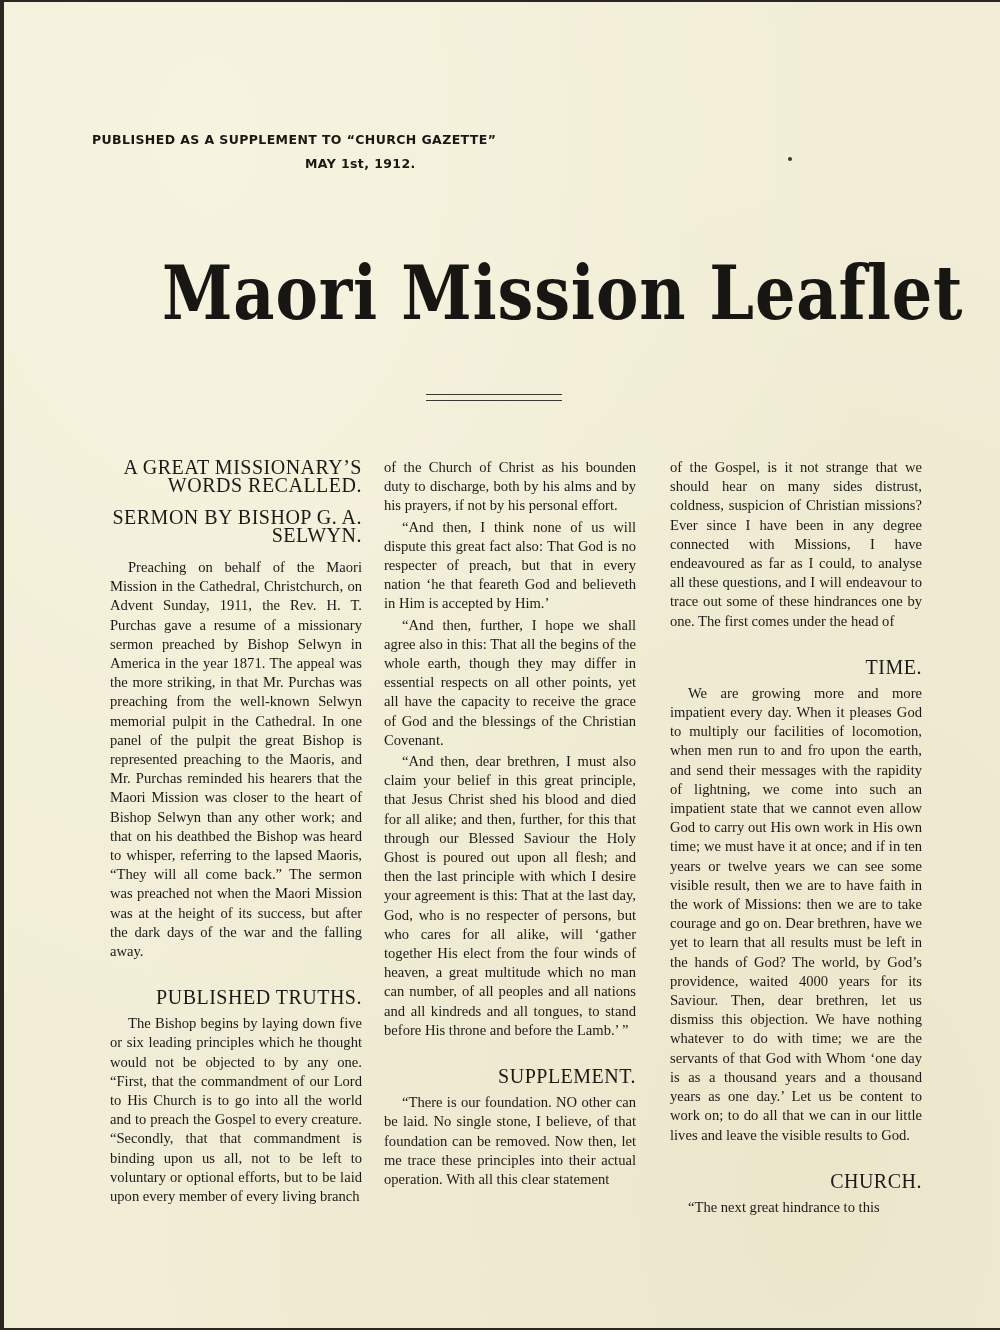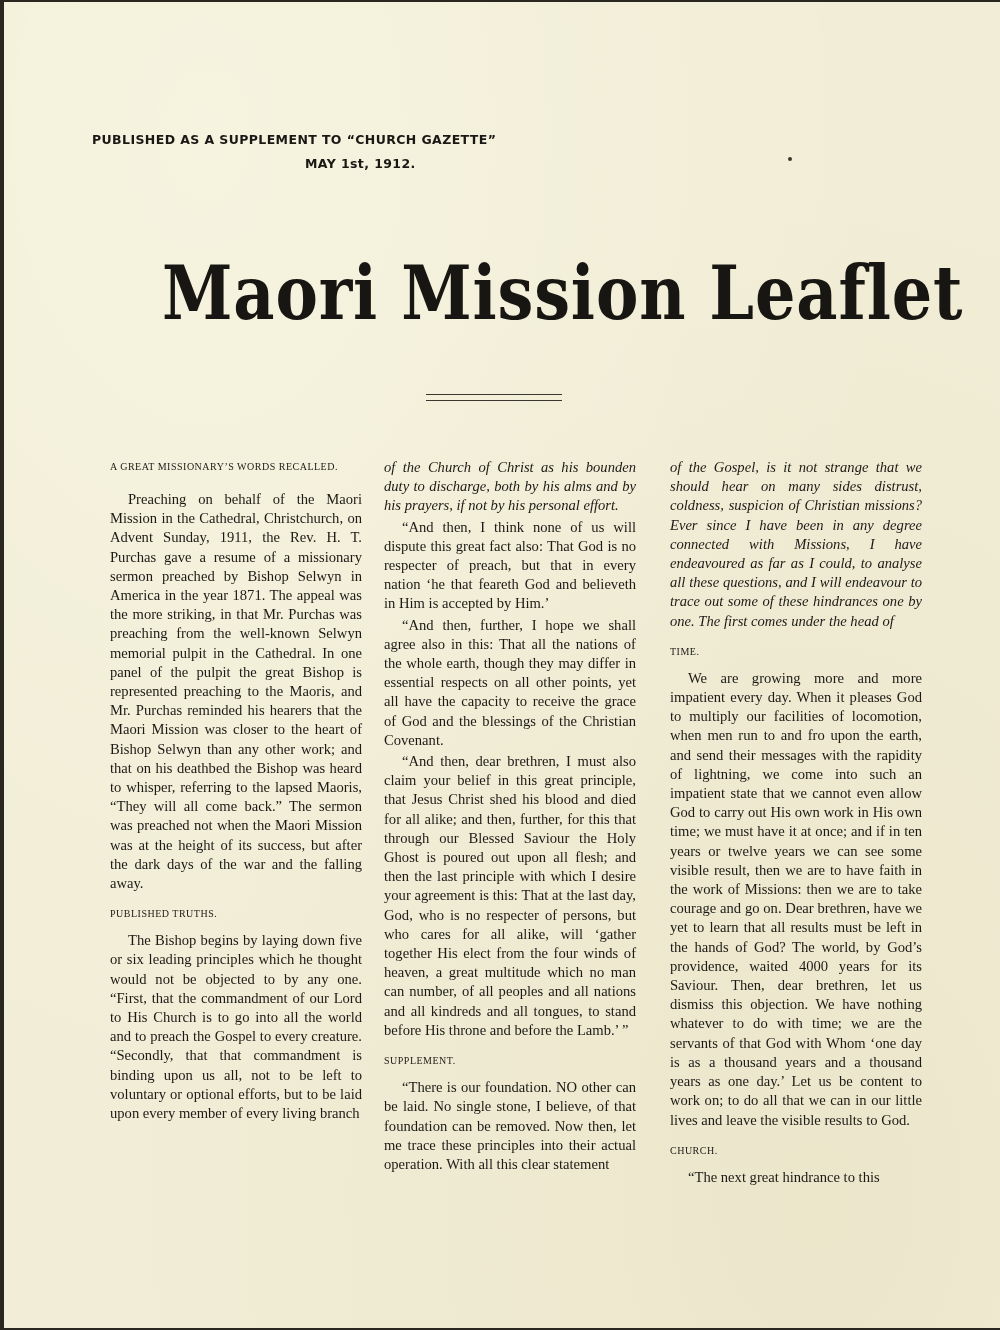--- a/index.html
+++ b/index.html
@@ -82,33 +82,33 @@
       font-size: 14.6px;
       line-height: 19.2px;
       color: #1c1a16;
       text-align: justify;
     }
     .col1 { left: 106px; }
     .col2 { left: 380px; }
     .col3 { left: 666px; }
     .col h2, .col h3 {
       font-weight: normal;
-      text-align: left;
+      text-align: right;
       margin: 0;
-      font-size: 10px;
+      font-size: 20px;
       line-height: 18px;
       letter-spacing: 0.5px;
     }
     .col h2 { margin-bottom: 14px; }
-    .col h3 { margin-top: 12px; margin-bottom: 8px; }
+    .col h3 { margin-top: 27px; margin-bottom: 8px; }
     .col p {
       margin: 0;
       text-indent: 18px;
     }
-    .col p.noindent { text-indent: 0; font-style: italic; }
+    .col p.noindent { text-indent: 0; }
     .col p + p { margin-top: 2px; }
     .stray-dot {
       position: absolute;
       left: 784px;
       top: 155px;
       width: 4px;
       height: 4px;
       border-radius: 50%;
       background: #3a362e;
     }
@@ -123,29 +123,30 @@
     <div class="line1">PUBLISHED AS A SUPPLEMENT TO “CHURCH GAZETTE”</div>
     <div class="line2">MAY 1st, 1912.</div>
   </div>
 
   <div class="title">Maori Mission Leaflet</div>
 
   <div class="rule"></div>
 
   <div class="col col1">
     <h2>A GREAT MISSIONARY’S WORDS RECALLED.</h2>
+    <h2>SERMON BY BISHOP G. A. SELWYN.</h2>
     <p>Preaching on behalf of the Maori Mission in the Cathedral, Christchurch, on Advent Sunday, 1911, the Rev. H. T. Purchas gave a resume of a missionary sermon preached by Bishop Selwyn in America in the year 1871. The appeal was the more striking, in that Mr. Purchas was preaching from the well-known Selwyn memorial pulpit in the Cathedral. In one panel of the pulpit the great Bishop is represented preaching to the Maoris, and Mr. Purchas reminded his hearers that the Maori Mission was closer to the heart of Bishop Selwyn than any other work; and that on his deathbed the Bishop was heard to whisper, referring to the lapsed Maoris, “They will all come back.” The sermon was preached not when the Maori Mission was at the height of its success, but after the dark days of the war and the falling away.</p>
     <h3>PUBLISHED TRUTHS.</h3>
     <p>The Bishop begins by laying down five or six leading principles which he thought would not be objected to by any one. “First, that the commandment of our Lord to His Church is to go into all the world and to preach the Gospel to every creature. “Secondly, that that commandment is binding upon us all, not to be left to voluntary or optional efforts, but to be laid upon every member of every living branch</p>
   </div>
 
   <div class="col col2">
     <p class="noindent">of the Church of Christ as his bounden duty to discharge, both by his alms and by his prayers, if not by his personal effort.</p>
     <p>“And then, I think none of us will dispute this great fact also: That God is no respecter of preach, but that in every nation ‘he that feareth God and believeth in Him is accepted by Him.’</p>
-    <p>“And then, further, I hope we shall agree also in this: That all the nations of the whole earth, though they may differ in essential respects on all other points, yet all have the capacity to receive the grace of God and the blessings of the Christian Covenant.</p>
+    <p>“And then, further, I hope we shall agree also in this: That all the begins of the whole earth, though they may differ in essential respects on all other points, yet all have the capacity to receive the grace of God and the blessings of the Christian Covenant.</p>
     <p>“And then, dear brethren, I must also claim your belief in this great principle, that Jesus Christ shed his blood and died for all alike; and then, further, for this that through our Blessed Saviour the Holy Ghost is poured out upon all flesh; and then the last principle with which I desire your agreement is this: That at the last day, God, who is no respecter of persons, but who cares for all alike, will ‘gather together His elect from the four winds of heaven, a great multitude which no man can number, of all peoples and all nations and all kindreds and all tongues, to stand before His throne and before the Lamb.’ ”</p>
     <h3>SUPPLEMENT.</h3>
     <p>“There is our foundation. NO other can be laid. No single stone, I believe, of that foundation can be removed. Now then, let me trace these principles into their actual operation. With all this clear statement</p>
   </div>
 
   <div class="col col3">
     <p class="noindent">of the Gospel, is it not strange that we should hear on many sides distrust, coldness, suspicion of Christian missions? Ever since I have been in any degree connected with Missions, I have endeavoured as far as I could, to analyse all these questions, and I will endeavour to trace out some of these hindrances one by one. The first comes under the head of</p>
     <h3>TIME.</h3>
     <p>We are growing more and more impatient every day. When it pleases God to multiply our facilities of locomotion, when men run to and fro upon the earth, and send their messages with the rapidity of lightning, we come into such an impatient state that we cannot even allow God to carry out His own work in His own time; we must have it at once; and if in ten years or twelve years we can see some visible result, then we are to have faith in the work of Missions: then we are to take courage and go on. Dear brethren, have we yet to learn that all results must be left in the hands of God? The world, by God’s providence, waited 4000 years for its Saviour. Then, dear brethren, let us dismiss this objection. We have nothing whatever to do with time; we are the servants of that God with Whom ‘one day is as a thousand years and a thousand years as one day.’ Let us be content to work on; to do all that we can in our little lives and leave the visible results to God.</p>
     <h3>CHURCH.</h3>

